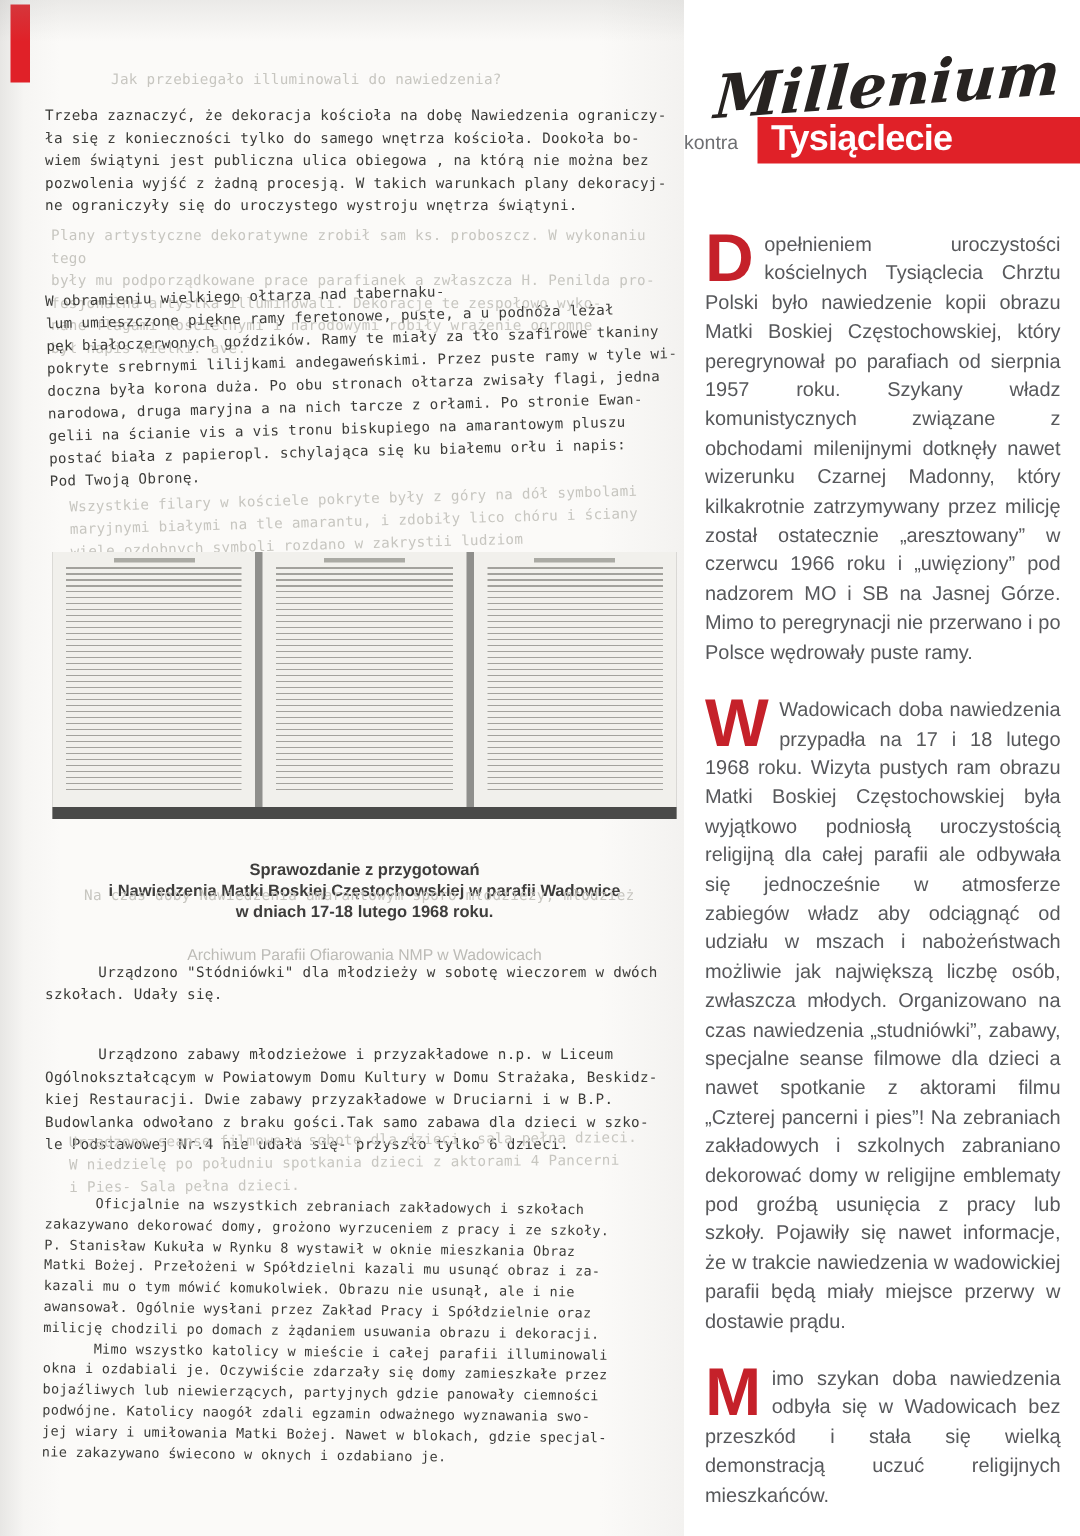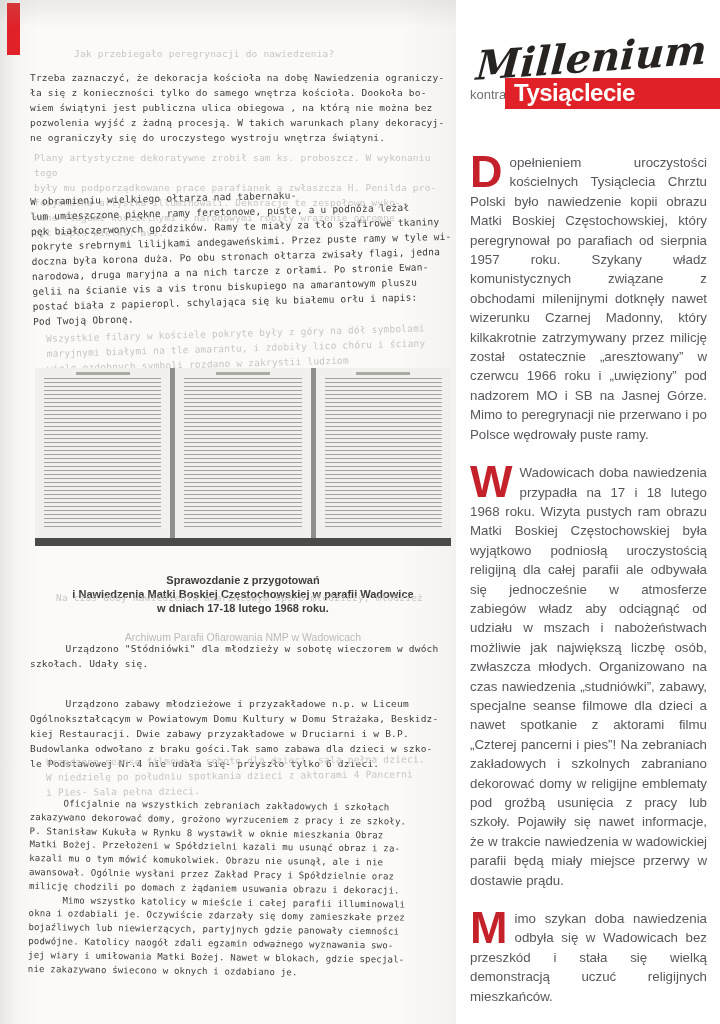--- a/index.html
+++ b/index.html
@@ -74,21 +74,21 @@
   .caption-source{font-size:10.5px;color:#bcbbb6;margin-top:16px;}
 
   
   .right-col{position:absolute;left:456px;top:0;width:264px;height:1024px;background:#ffffff;}
   .script-title{
     position:absolute;left:20px;top:34px;width:220px;text-align:center;
     font-family:"DejaVu Serif",serif;font-style:italic;font-weight:bold;
     font-size:40px;color:#272321;letter-spacing:0px;
     transform:rotate(-4deg) skewX(-8deg);
   }
-  .kontra{position:absolute;left:14px;top:87px;font-size:13px;color:#6e6f72;}
+  .kontra{position:absolute;left:0;top:87px;font-size:13px;color:#6e6f72;}
   .banner{
     position:absolute;left:49px;top:78px;width:253px;height:31px;
     background:var(--banner-red);
   }
   .banner-text{
     font-size:24px;font-weight:bold;color:#ffffff;line-height:30px;
     padding-left:9px;letter-spacing:-0.5px;
   }
   .article{
     position:absolute;left:14px;top:153px;width:237px;
@@ -103,21 +103,21 @@
   }
 </style>
 </head>
 <body>
 
 <div class="page">
 
   <div class="doc-page">
     <div class="red-tab"></div>
 
-    <div class="tw faded b1">Jak przebiegało peregrynacji do nawiedzenia?</div>
+    <div class="tw faded b1">Jak przebiegało illuminowali do nawiedzenia?</div>
     <div class="tw b2">Trzeba zaznaczyć, że dekoracja kościoła na dobę Nawiedzenia ograniczy-
 ła się z konieczności tylko do samego wnętrza kościoła. Dookoła bo-
 wiem świątyni jest publiczna ulica obiegowa , na którą nie można bez
 pozwolenia wyjść z żadną procesją. W takich warunkach plany dekoracyj-
 ne ograniczyły się do uroczystego wystroju wnętrza świątyni.</div>
     <div class="tw faded b3">Plany artystyczne dekoratywne zrobił sam ks. proboszcz. W wykonaniu tego
 były mu podporządkowane prace parafianek a zwłaszcza H. Penilda pro-
 fesjonalna artystka illuminowali. Dekoracje te zespołowo wyko-
 nane flagami kościelnymi i narodowymi robiły wrażenie ogromne
 był napis wielki: ave.</div>

